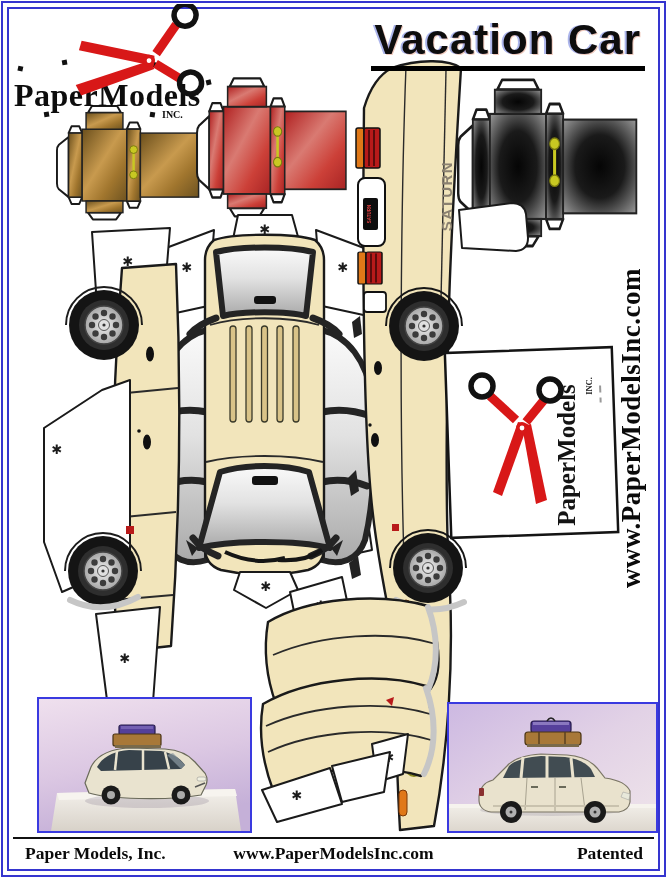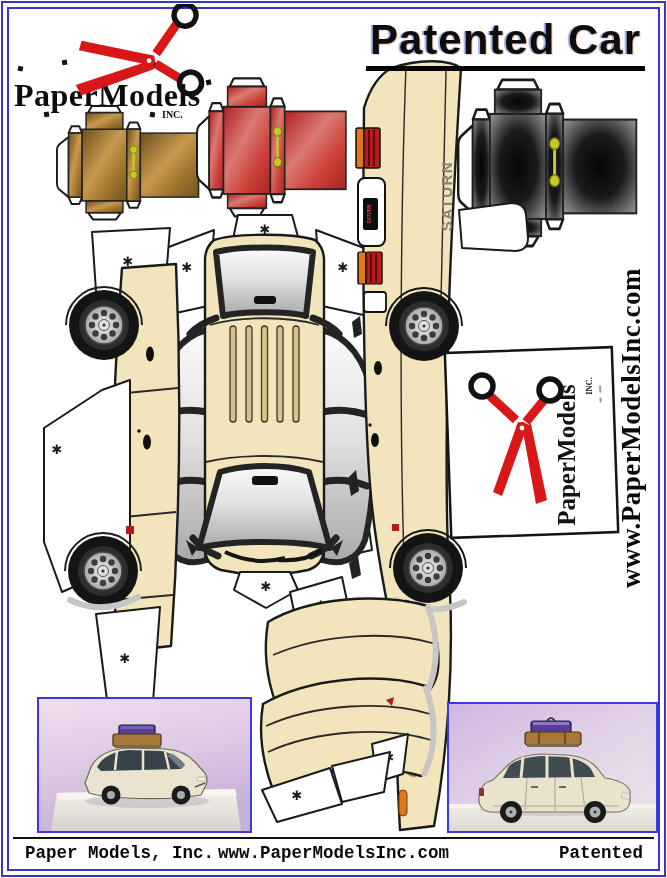--- a/index.html
+++ b/index.html
@@ -8,21 +8,21 @@
   .frame-a{position:absolute;inset:1px;border:2px solid var(--frame-blue,#3535cf);pointer-events:none;}
   .frame-b{position:absolute;inset:7px;border:2px solid var(--frame-blue,#3535cf);pointer-events:none;}
   .title{position:absolute;top:16px;right:22px;font-size:42px;font-weight:bold;color:#0d0d0d;
          letter-spacing:1px;border-bottom:5px solid #000;padding:0 4px 2px 4px;
          text-shadow:-2px 0 0 rgba(70,90,210,.45),1px 1px 0 rgba(205,80,40,.3);}
   .vurl{position:absolute;left:448px;top:411px;width:370px;height:34px;transform:rotate(-90deg);
         font-family:"Liberation Serif",serif;font-weight:bold;font-size:27px;color:#0a0a0a;
         text-align:center;letter-spacing:.5px;}
   .footer-line{position:absolute;left:13px;right:13px;top:837px;height:2px;background:#111;}
   .footer{position:absolute;left:0;right:0;top:843px;height:24px;
-          font-family:Liberation Mono, monospace;font-weight:bold;font-size:17.5px;color:#0a0a0a;}
+          font-family:Liberation Serif, serif;font-weight:bold;font-size:17.5px;color:#0a0a0a;}
   .footer .fl{position:absolute;left:25px;}
   .footer .fc{position:absolute;left:0;right:0;text-align:center;}
   .footer .fr{position:absolute;right:24px;text-align:right;}
   .photo{position:absolute;border:2px solid var(--photo-border-blue,#3a3ae0);line-height:0;}
   .art{position:absolute;left:0;top:0;}
   
   .cream{fill:var(--body-cream,#f2e5bb);stroke:#1a1a1a;stroke-width:2.4;stroke-linejoin:round;}
   .whiteflap{fill:#fff;stroke:#1a1a1a;stroke-width:2;stroke-linejoin:round;}
   .glass{fill:url(#gGlass);stroke:#242424;stroke-width:6;stroke-linejoin:round;}
   .seam{fill:none;stroke:#2a2a2a;stroke-width:1.8;}
@@ -331,21 +331,21 @@
           <path d="M32,-4 L56,-30" stroke="#d81818" stroke-width="9" fill="none"></path>
           <circle cx="62" cy="30" r="11" fill="none" stroke="#111" stroke-width="5.5"></circle>
           <circle cx="66" cy="-38" r="11" fill="none" stroke="#111" stroke-width="5.5"></circle>
           <circle cx="24" cy="2" r="6" fill="#d81818"></circle>
           <circle cx="24" cy="2" r="2.4" fill="#fff"></circle>
         </g>
       </g>
     </svg>
   </div>
 
-  <div class="title">Patented Car</div>
+  <div class="title">Vacation Car</div>
 
   <div class="vurl">www.PaperModelsInc.com</div>
 
   <div class="photo" style="left:37px;top:697px;">
     <svg width="211" height="132" viewBox="0 0 211 132">
       <defs>
         <linearGradient id="pgL" x1="0" y1="0" x2="0.3" y2="1">
           <stop offset="0" stop-color="#efe0ee"></stop>
             <stop offset="0.55" stop-color="#dcc8e3"></stop>
           <stop offset="1" stop-color="#c5b0d8"></stop>

